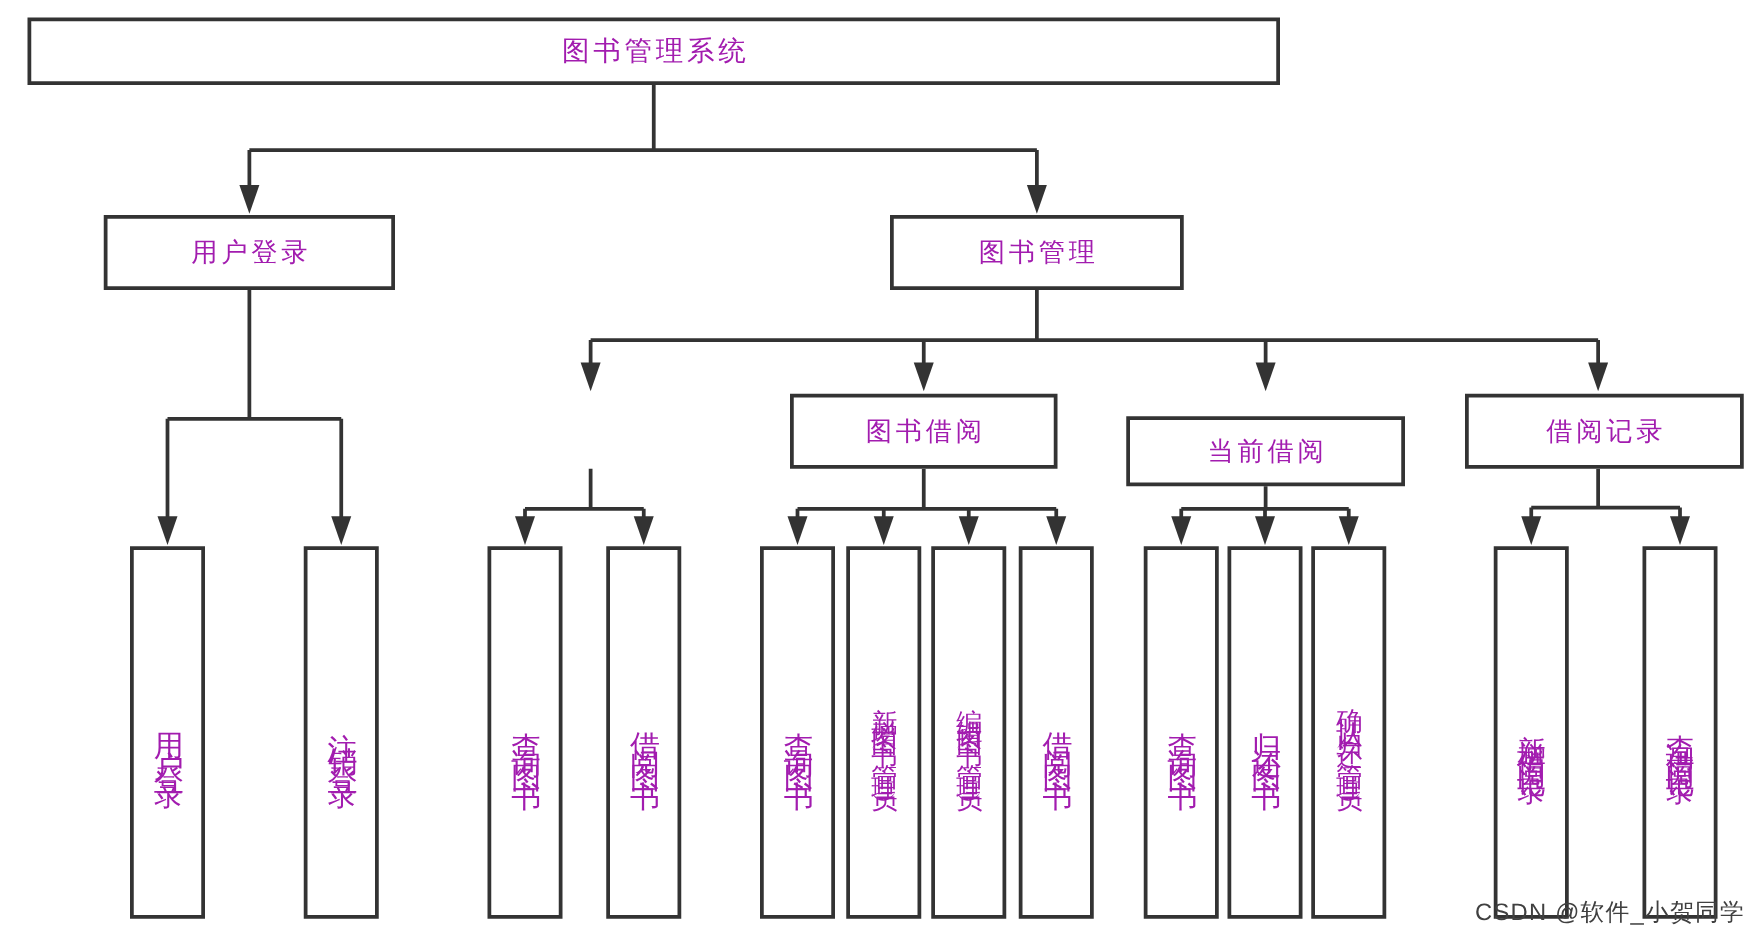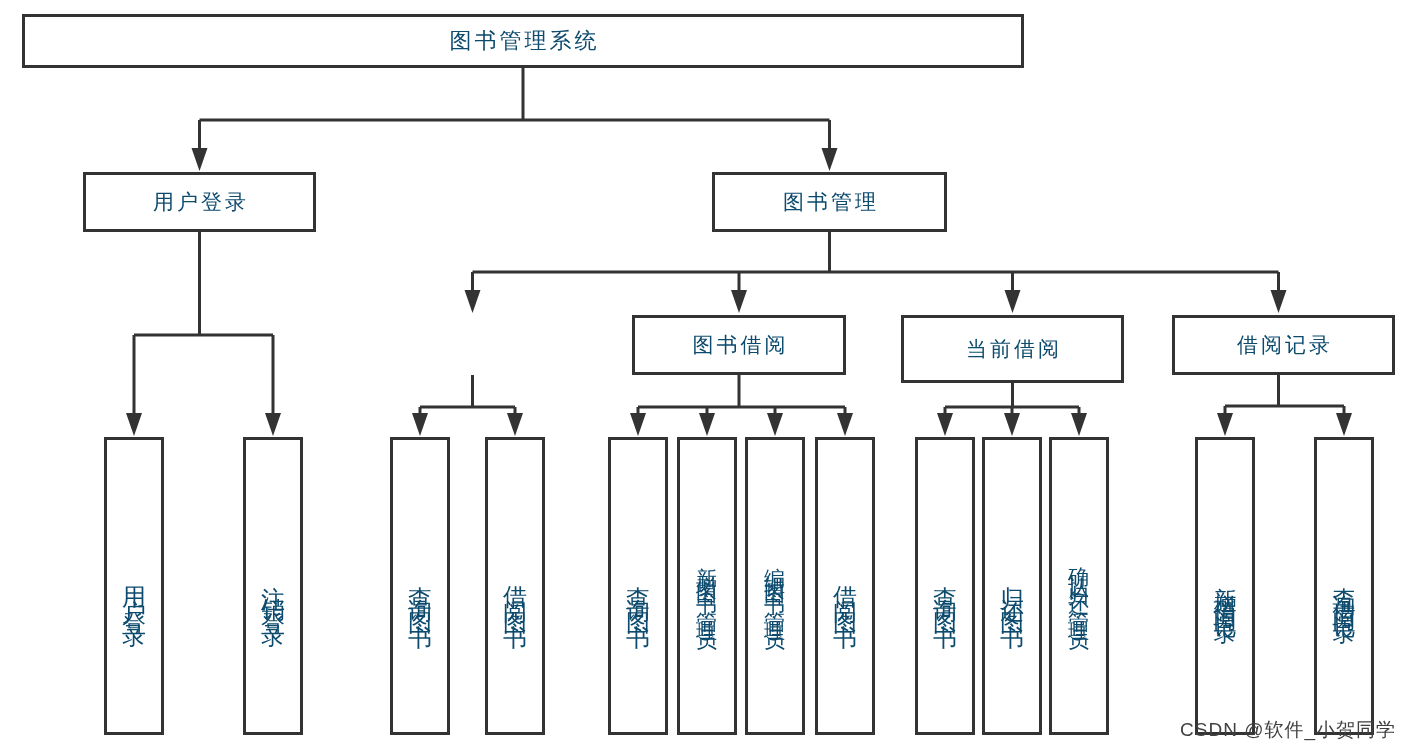--- a/index.html
+++ b/index.html
@@ -22,21 +22,21 @@
     pointer-events: none;
   }
   .node {
     position: absolute;
     box-sizing: border-box;
     border: 3px solid #333333;
     background: #ffffff;
     display: flex;
     align-items: center;
     justify-content: center;
-    color: #0c4a6e;
+    color: #a21caf;
   }
   .node.h .lbl {
     font-size: 21px;
     letter-spacing: 3px;
     margin-right: -3px;
     white-space: nowrap;
   }
   .node.root .lbl {
     font-size: 22px;
   }
@@ -104,21 +104,21 @@
   <div class="node h" style="left:83px; top:172px; width:233px; height:60px;">
     <span class="lbl">用户登录</span>
   </div>
   <div class="node h" style="left:712px; top:172px; width:235px; height:60px;">
     <span class="lbl">图书管理</span>
   </div>
 
   <div class="node h" style="left:632px; top:315px; width:214px; height:60px;">
     <span class="lbl">图书借阅</span>
   </div>
-  <div class="node h" style="left:901px; top:315px; width:223px; height:68px;">
+  <div class="node h" style="left:901px; top:333px; width:223px; height:56px;">
     <span class="lbl">当前借阅</span>
   </div>
   <div class="node h" style="left:1172px; top:315px; width:223px; height:60px;">
     <span class="lbl">借阅记录</span>
   </div>
 
   <div class="node v short" style="left:104px; top:437px; width:60px; height:298px;">
     <span class="lbl">用户登录</span>
   </div>
   <div class="node v short" style="left:243px; top:437px; width:60px; height:298px;">

